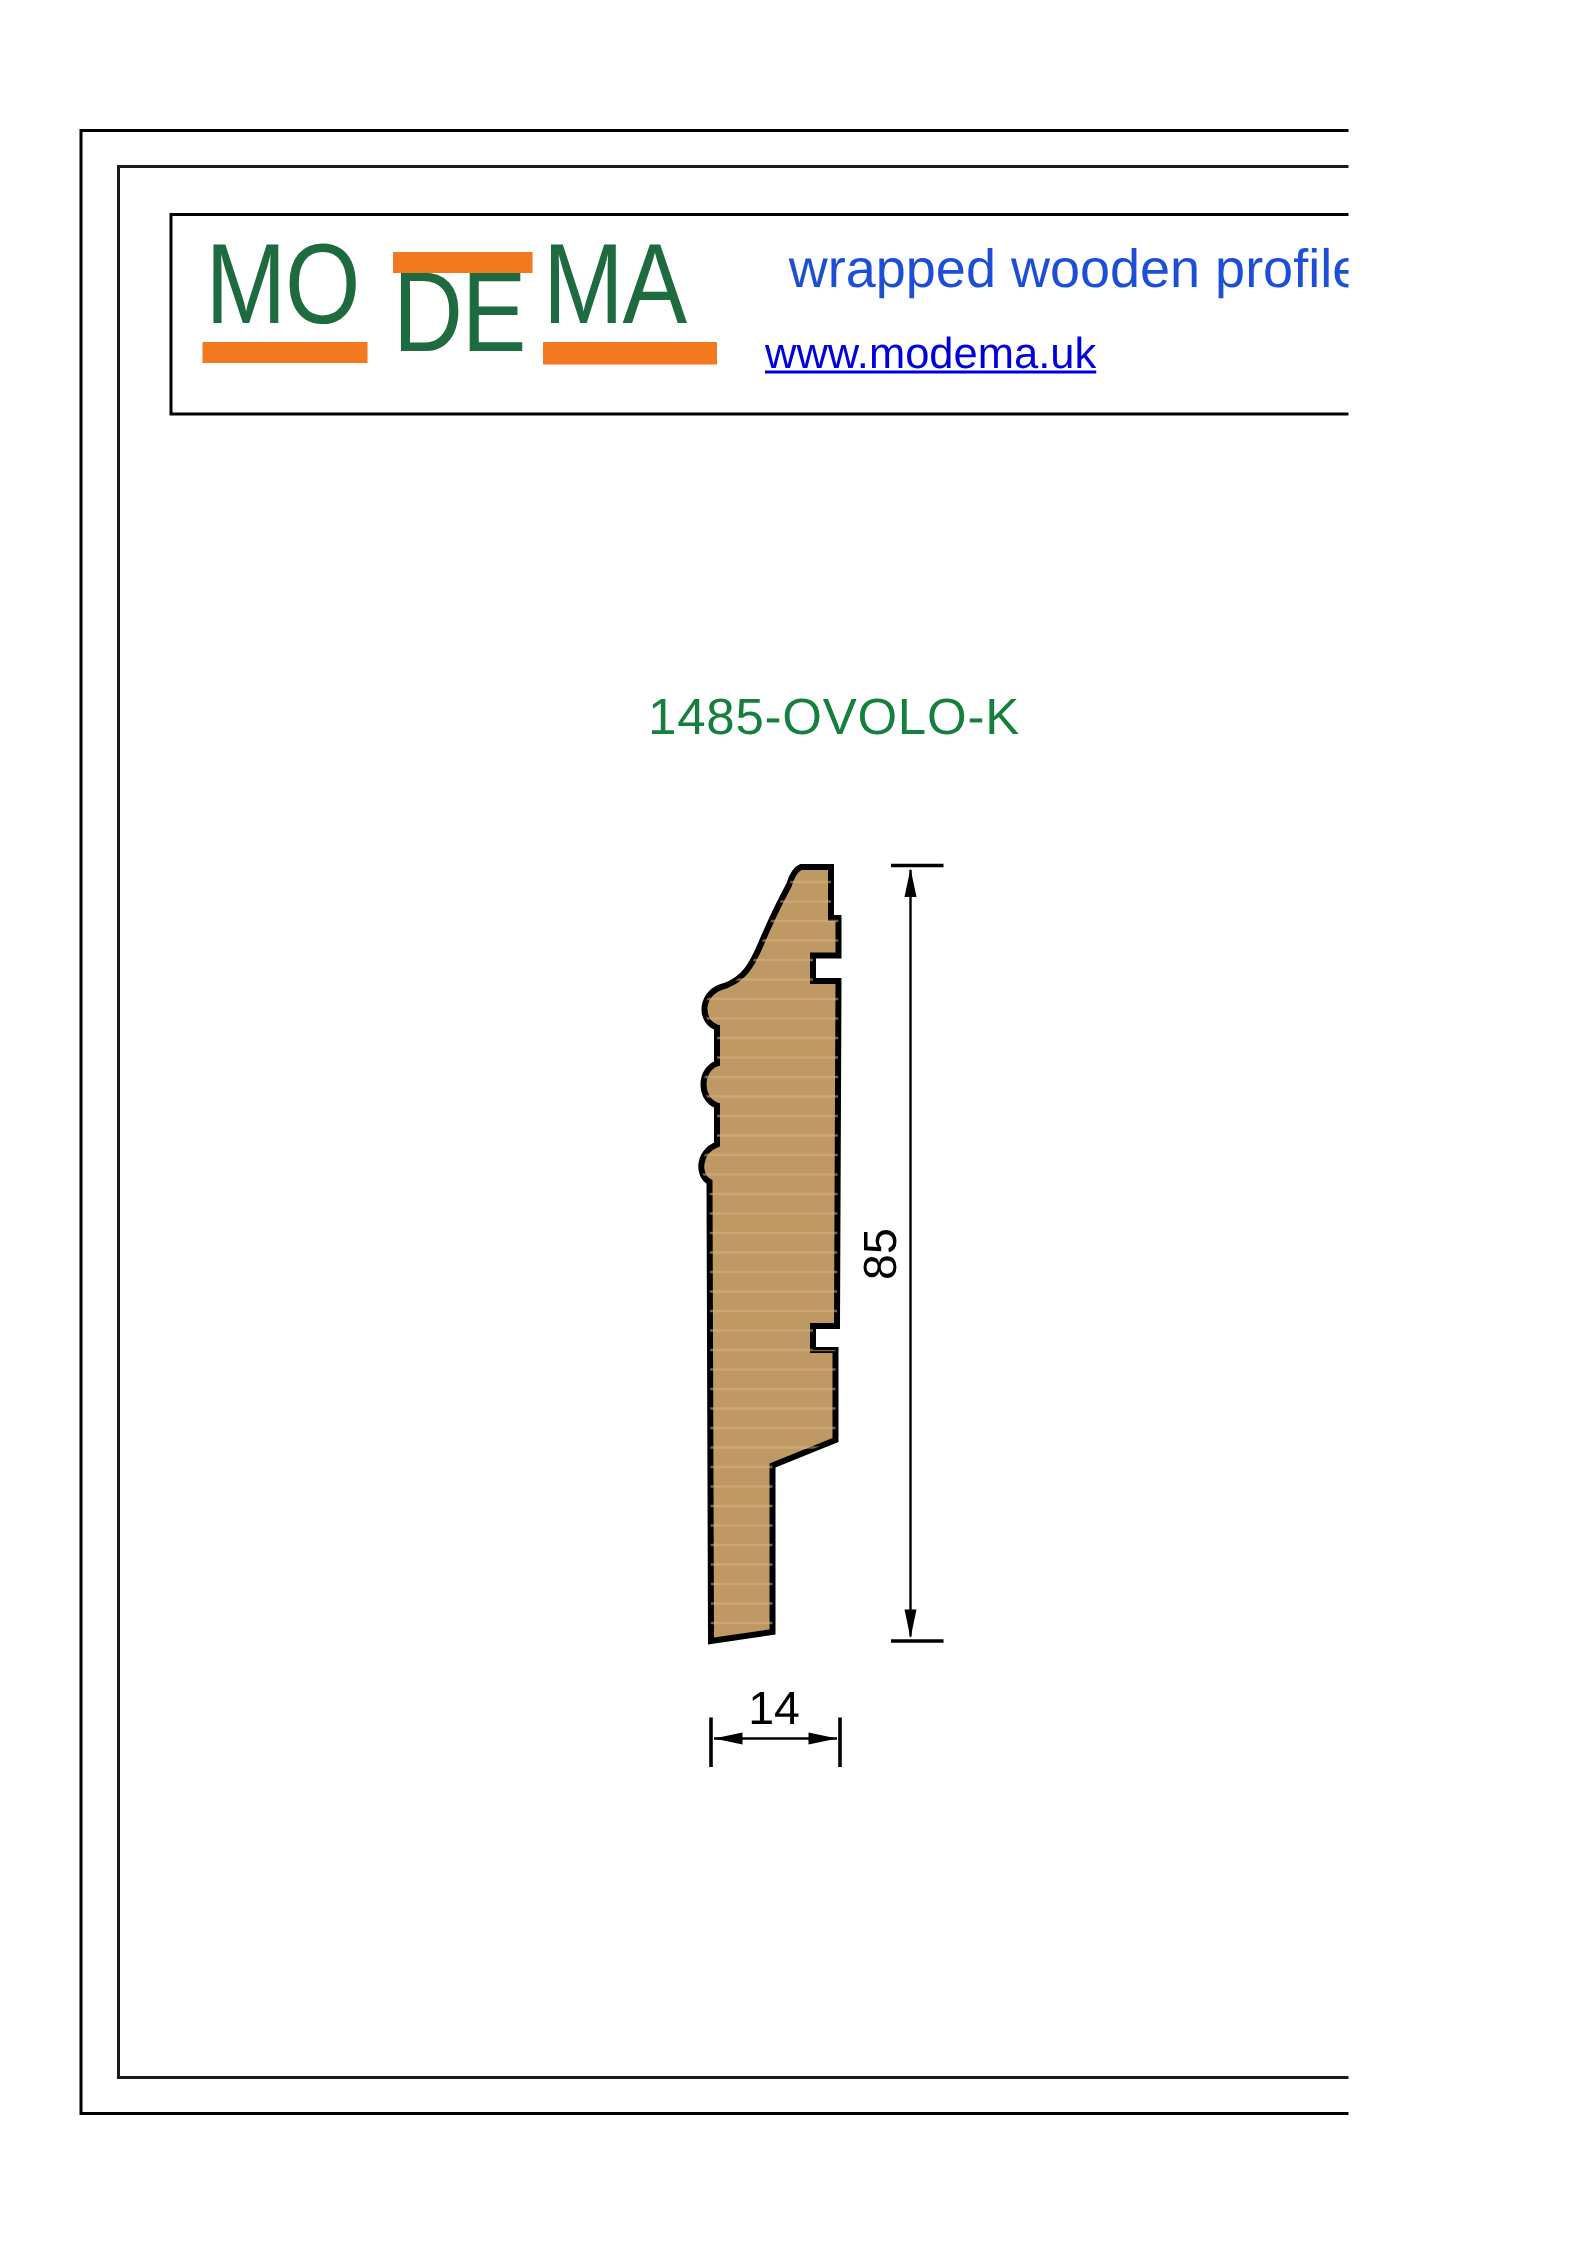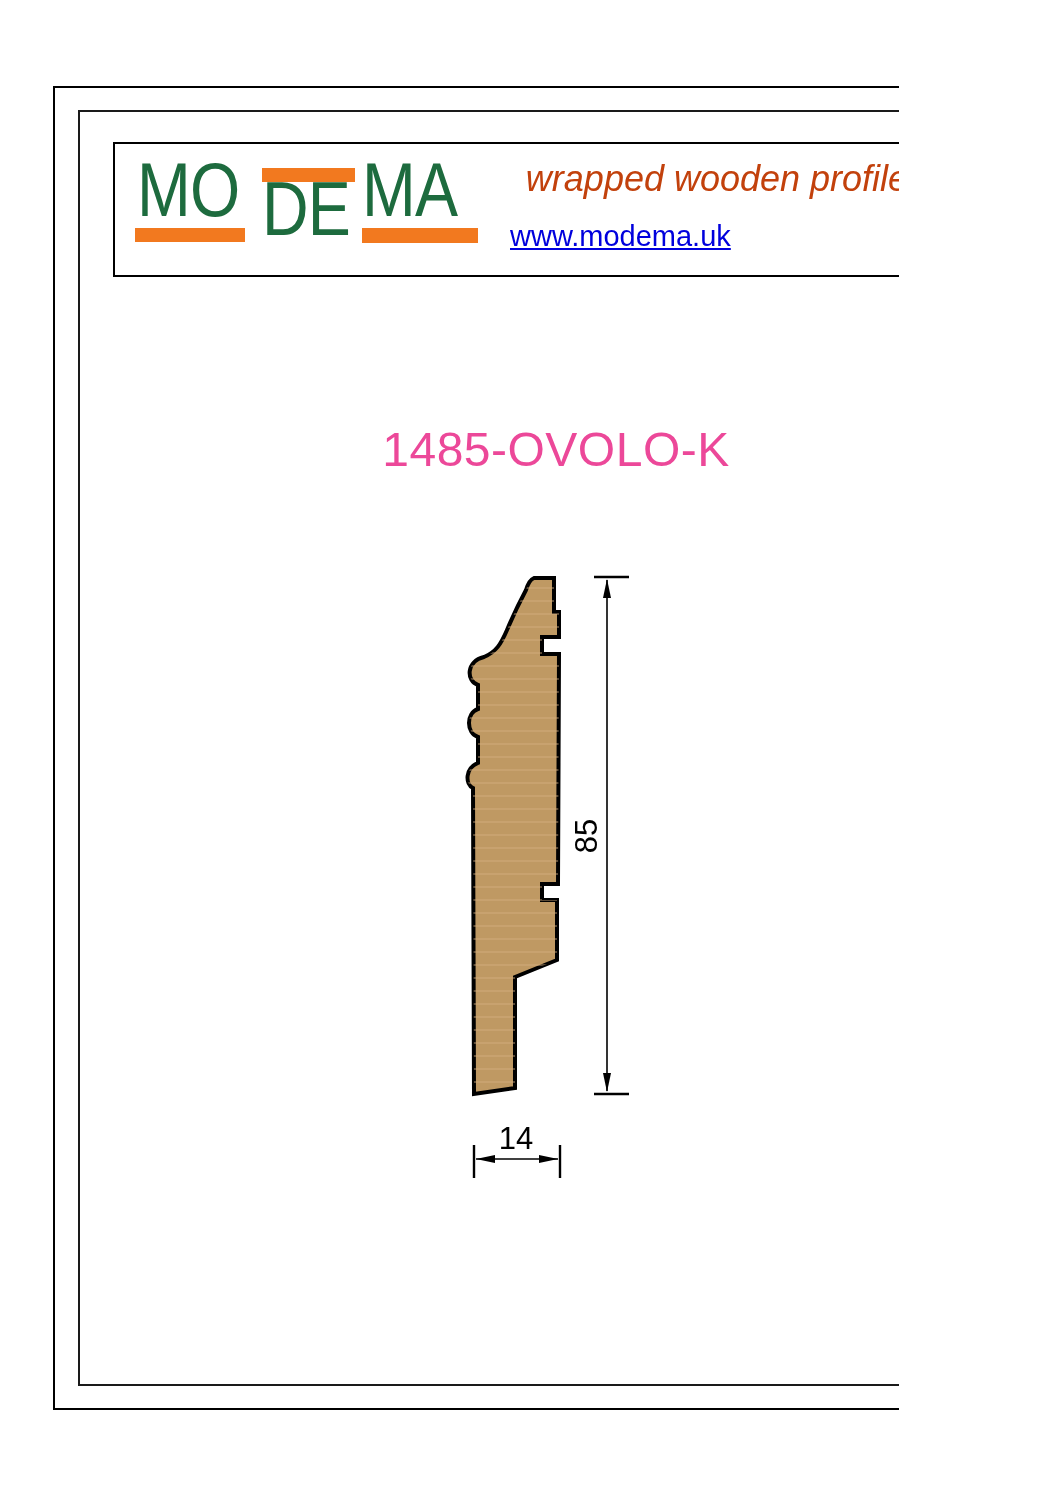--- a/index.html
+++ b/index.html
@@ -17,27 +17,27 @@
   }
   #logo-mo{left:137px;top:152px;}
   #logo-de{left:262px;top:171px;}
   #logo-ma{left:362px;top:152px;}
   .orange-bar{background:#f2791f;}
   #bar-under-mo{left:135px;top:228px;width:110px;height:14px;}
   #bar-over-de{left:262px;top:168px;width:93px;height:14px;}
   #bar-under-ma{left:362px;top:228px;width:116px;height:15px;}
   #tagline{
     left:517px;top:159px;width:400px;text-align:center;
-    font-size:36px;font-style:italic;color:#c2410c;line-height:1.1;
+    font-size:36px;color:#1d4ed8;line-height:1.1;
   }
   #website{left:510px;top:220px;width:400px;font-size:29px;}
   #website a{color:#0000dd;text-decoration:underline;}
   #product-title{
-    left:356px;top:422px;width:400px;text-align:center;
-    font-size:48px;color:#ec4899;letter-spacing:0.5px;
+    left:356px;top:459px;width:400px;text-align:center;
+    font-size:34px;color:#15803d;letter-spacing:0.5px;
   }
   #drawing-svg{left:440px;top:550px;width:230px;height:650px;}
   svg text{font-family:"Liberation Sans",sans-serif;fill:#000;}
   .dim-line{stroke:#000;stroke-width:1.6;}
   .dim-tick{stroke:#000;stroke-width:2.4;}
   .dim-arrow{fill:#000;stroke:none;}
   #grain-lines line{stroke-width:1.6;opacity:0.55;}
   .dim-label{font-size:31px;}
 </style>
 </head>

